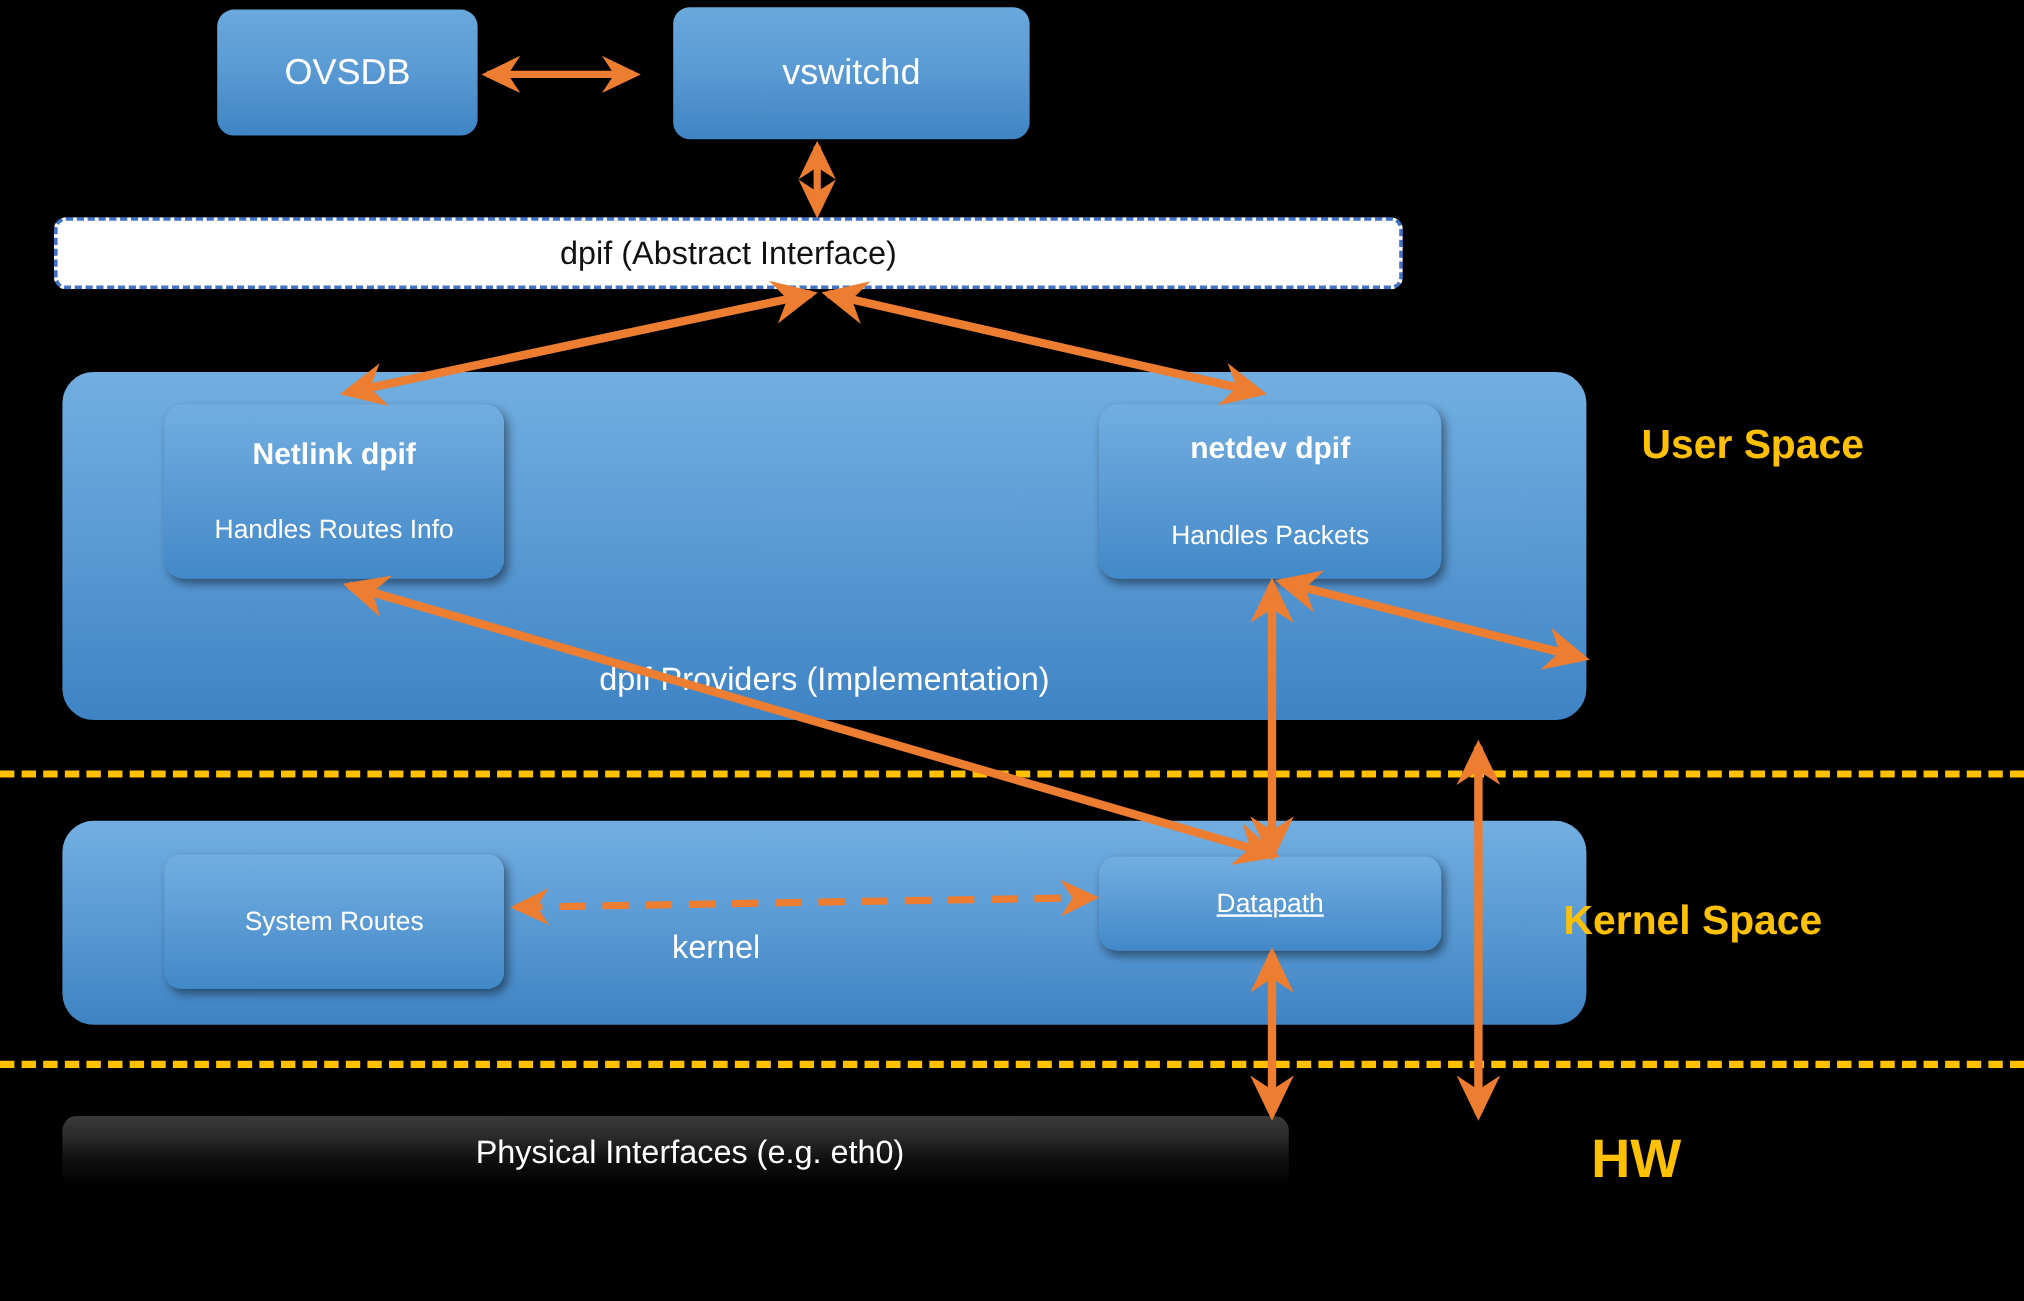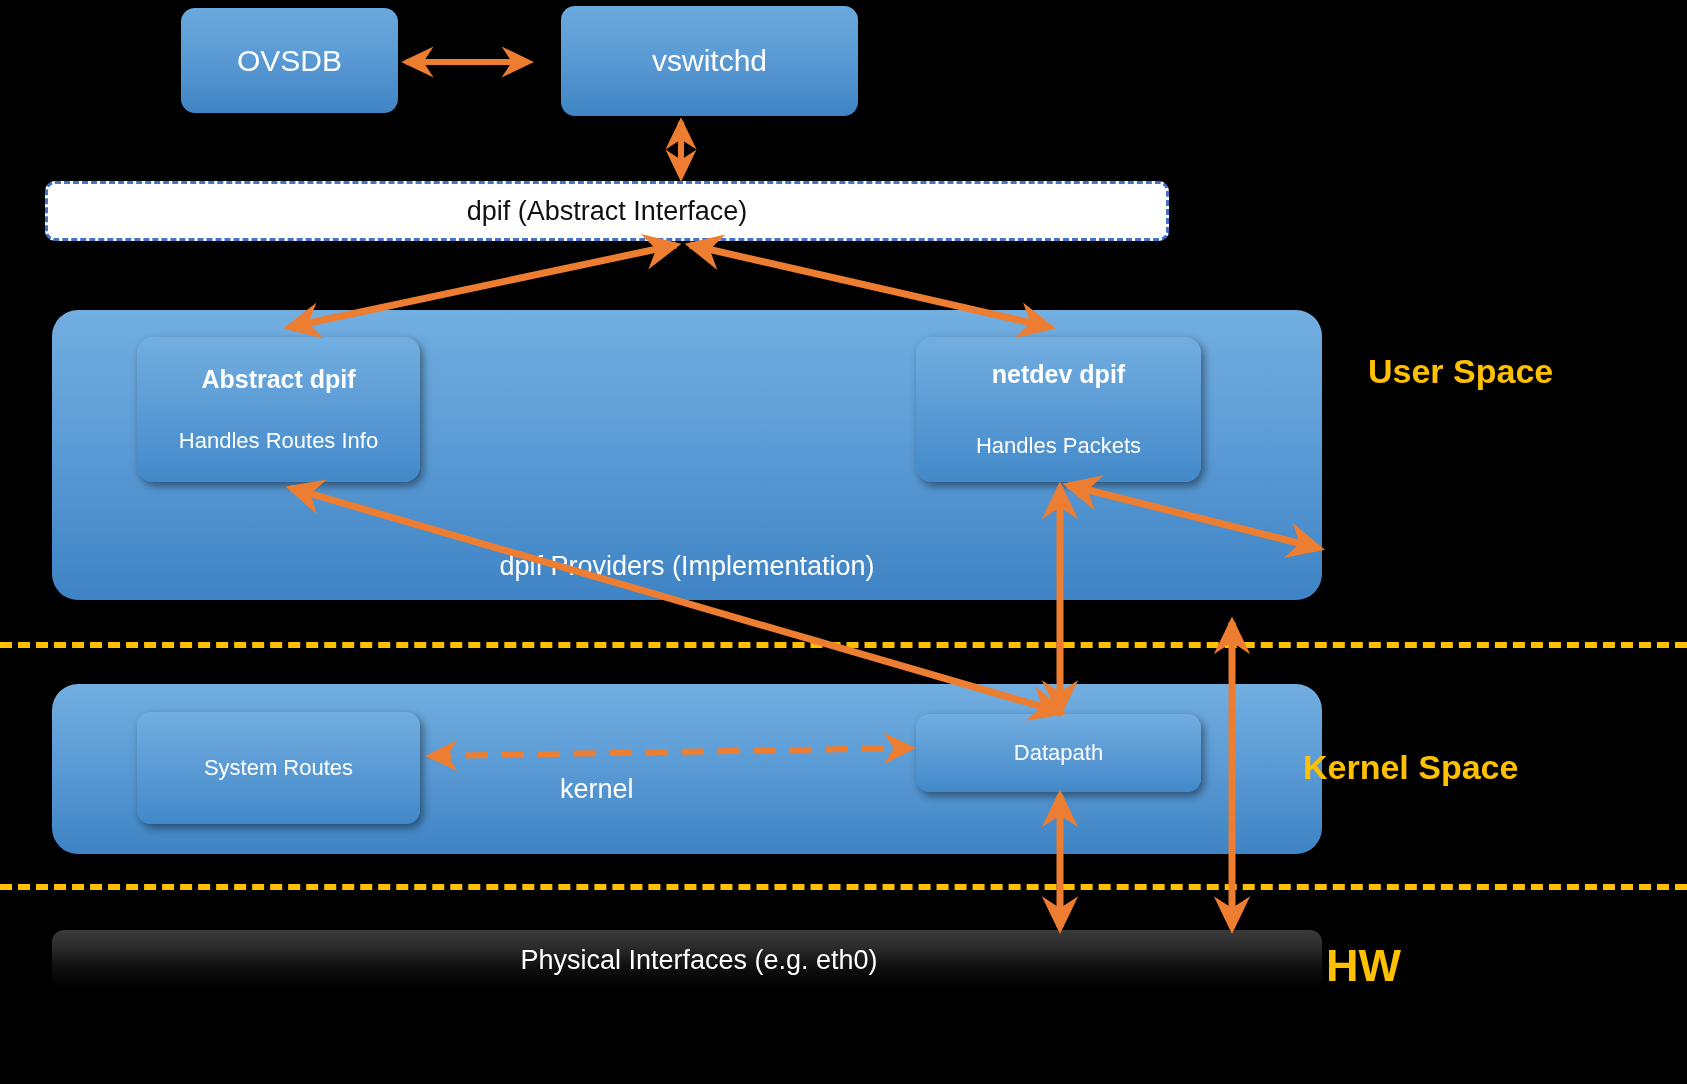--- a/index.html
+++ b/index.html
@@ -143,46 +143,46 @@
 
   <div class="dpif-abstract" style="left:45px; top:181px; width:1124px; height:60px;">
     <span>dpif (Abstract Interface)</span>
   </div>
 
   <div class="panel" style="left:52px; top:310px; width:1270px; height:290px;"></div>
 
   <div class="panel-label" style="left:52px; top:551px; width:1270px; text-align:center;">dpif Providers (Implementation)</div>
 
   <div class="inner-box" style="left:137px; top:337px; width:283px; height:145px;">
-    <span class="inner-title">Abstract dpif</span>
+    <span class="inner-title">Netlink dpif</span>
     <span class="inner-sub">Handles Routes Info</span>
   </div>
 
   <div class="inner-box" style="left:916px; top:337px; width:285px; height:145px;gap:10px;">
     <span class="inner-title">netdev dpif</span>
     <span class="inner-sub">Handles Packets</span>
   </div>
 
 
   <div class="sep" style="left:0px; top:642px; width:1687px;"></div>
   <div class="sep" style="left:0px; top:884px; width:1687px;"></div>
 
   <div class="panel" style="left:52px; top:684px; width:1270px; height:170px;"></div>
 
   <div class="panel-label" style="left:560px; top:774px;">kernel</div>
 
   <div class="plain-box" style="left:137px; top:712px; width:283px; height:112px;">
     <span>System Routes</span>
   </div>
 
-  <div class="plain-box" style="left:916px; top:714px; width:285px; height:78px;">
+  <div class="plain-box" style="left:916px; top:714px; width:285px; height:78px;text-decoration:underline;">
     <span>Datapath</span>
   </div>
 
-  <div class="hw-bar" style="left:52px; top:930px; width:1270px; height:60px;padding-left:24px;">
+  <div class="hw-bar" style="left:52px; top:930px; width:1022px; height:60px;padding-left:24px;">
     <span>Physical Interfaces (e.g. eth0)</span>
   </div>
 
   <div class="side-label" style="left:1368px; top:352px; font-size:34px;">User Space</div>
   <div class="side-label" style="left:1303px; top:748px; font-size:34px;">Kernel Space</div>
   <div class="side-label" style="left:1326px; top:940px; font-size:45px;">HW</div>
 
   <svg class="arrows" viewBox="0 0 1687 1084">
     <defs>
       <marker id="ah" markerWidth="6" markerHeight="6" refX="4.6" refY="3" orient="auto" markerUnits="strokeWidth">

